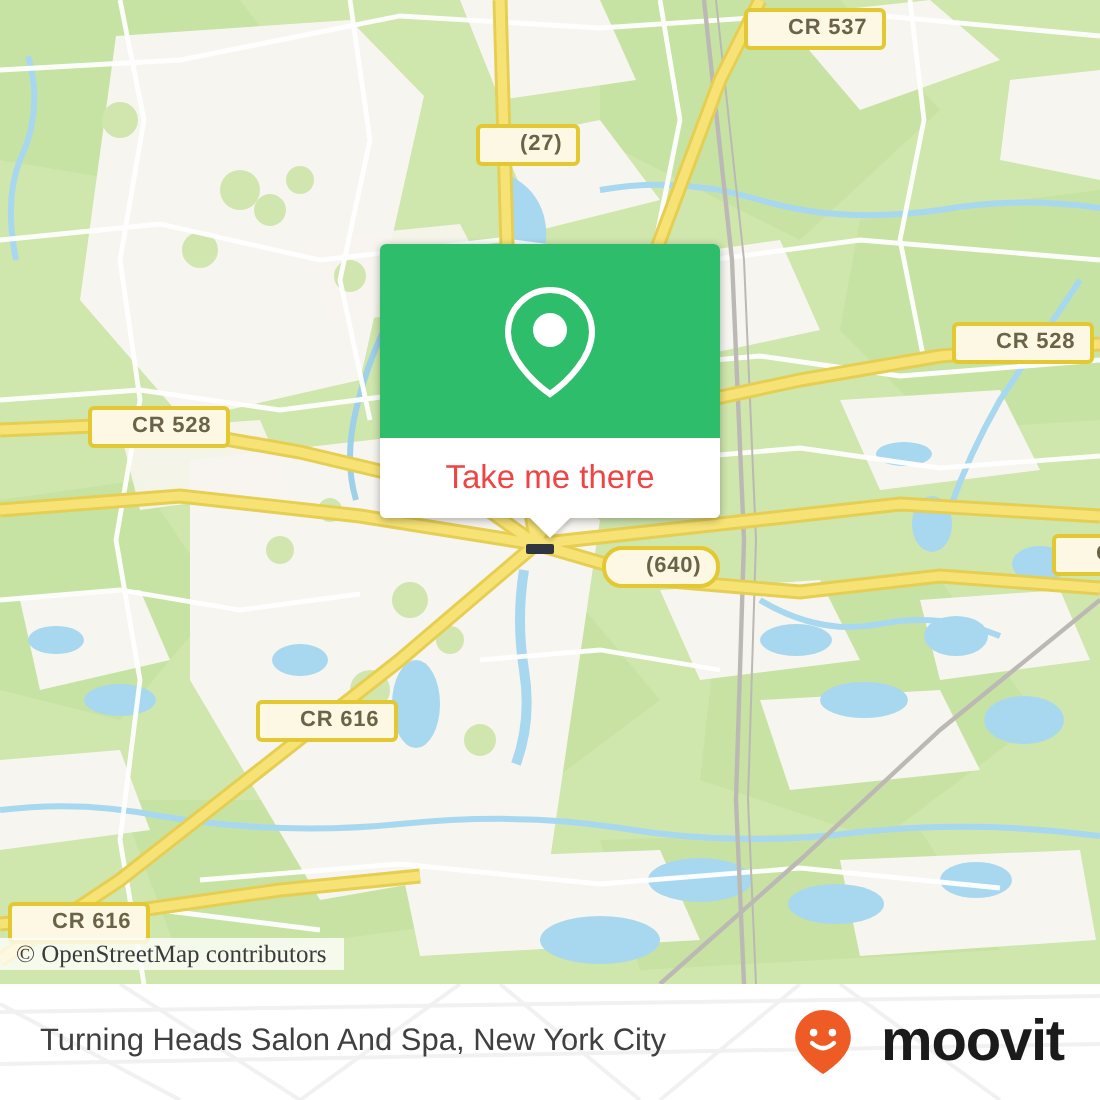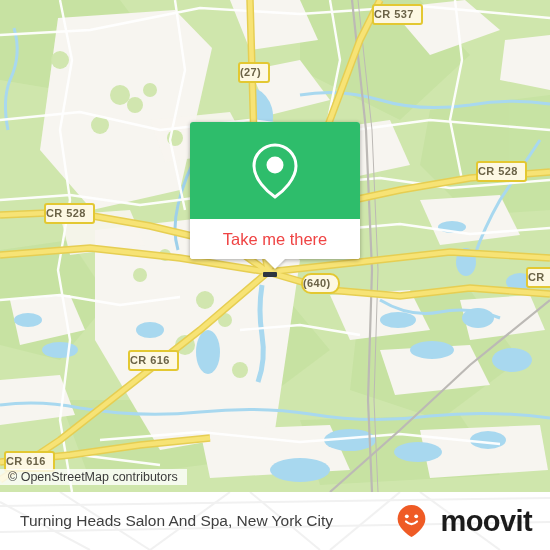--- a/index.html
+++ b/index.html
@@ -40,39 +40,40 @@
   
   .shield {
     position: absolute;
     background: #fdf8e3;
     border: 2px solid #e3c832;
     border-radius: 3px;
     color: #6b6347;
     font-size: 11px;
     font-weight: bold;
     letter-spacing: 0.4px;
-    padding: 2px 7px 3px 0;
+    padding: 2px 7px 3px 20px;
     line-height: 12px;
     white-space: nowrap;
     box-sizing: border-box;
   }
 
   
   #attribution {
     position: absolute;
     left: 0;
     top: 469px;
     height: 16px;
     display: flex;
     align-items: center;
     padding: 0 9px 0 8px;
     background: rgba(255,255,255,0.78);
     font-size: 12.5px;
     color: #3b3b3b;
     white-space: nowrap;
+    font-family: Liberation Serif, serif;
   }
 
   
   #callout {
     position: absolute;
     left: 190px;
     top: 122px;
     width: 170px;
     border-radius: 3px;
     box-shadow: 0 1px 4px rgba(0,0,0,0.33);

